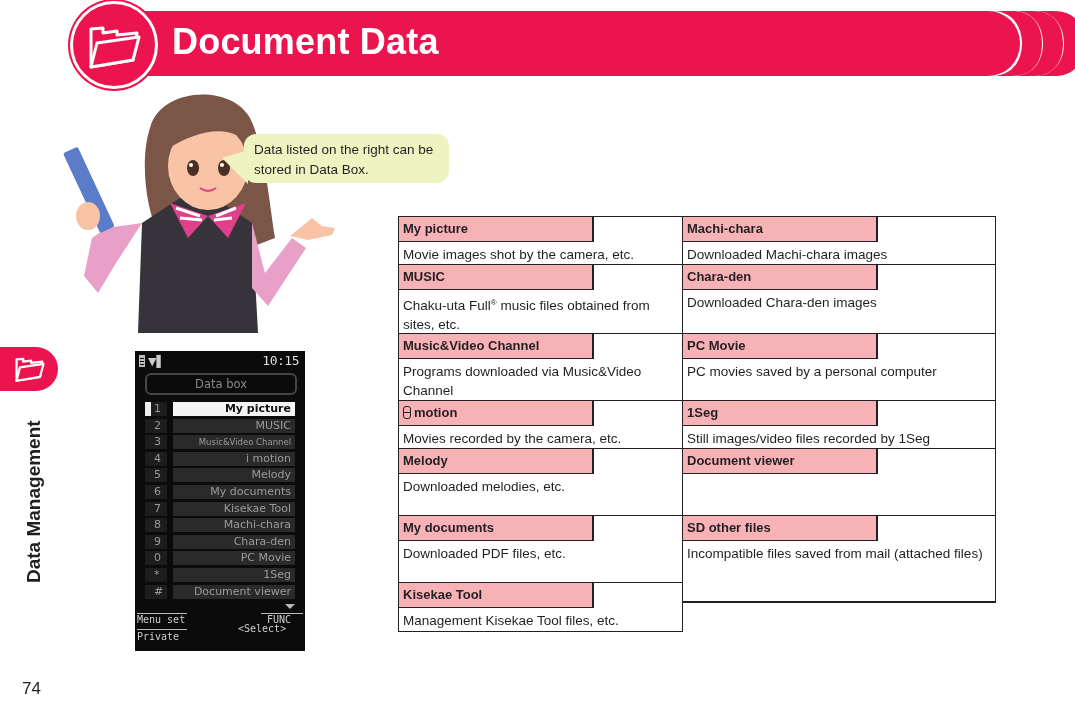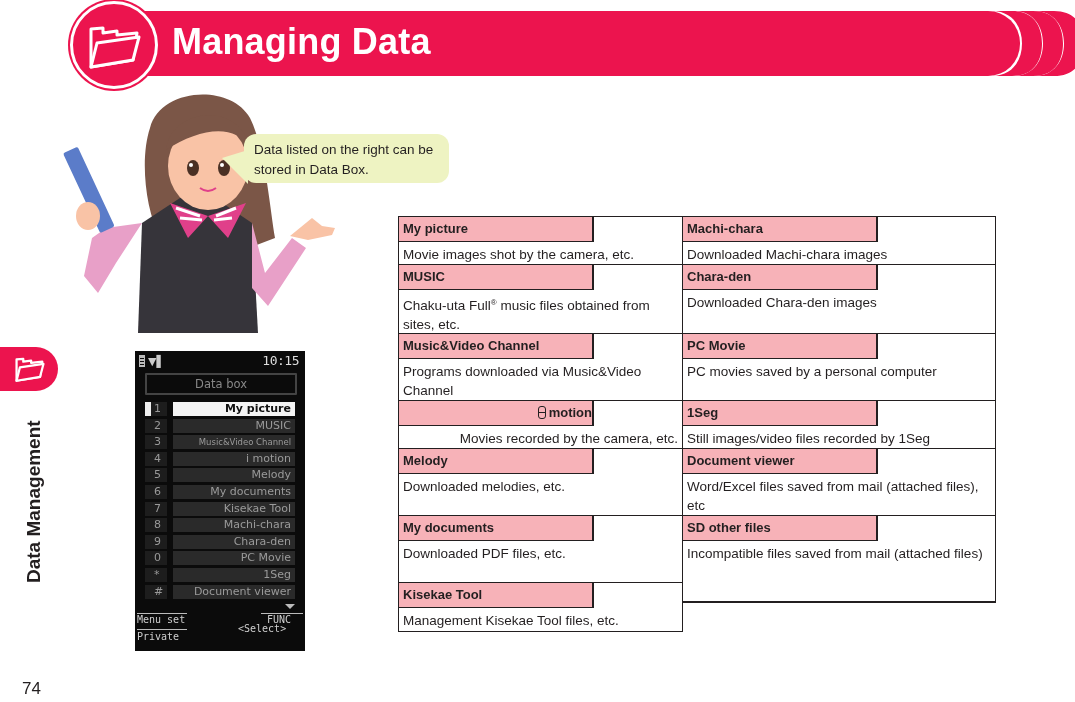--- a/index.html
+++ b/index.html
@@ -26,21 +26,21 @@
   
   .bubble { position: absolute; left: 244px; top: 134px; width: 205px; height: 49px; background: #eef3c2; border-radius: 12px; padding: 6px 0 0 10px; font-size: 13.5px; line-height: 20px; color: #231f20; }
   .bubble-tail { position: absolute; left: 222px; top: 150px; width: 0; height: 0; border-right: 26px solid #eef3c2; border-top: 8px solid transparent; border-bottom: 26px solid transparent; }
 
   
   .phone { position: absolute; left: 135px; top: 351px; width: 170px; height: 300px; background: #0b0b0b; font-family: "DejaVu Sans", sans-serif; color: #cfcfcf; }
   .ph-status { position: absolute; left: 4px; top: 2px; width: 162px; height: 16px; }
   .ph-bat { position: absolute; left: 0; top: 2px; width: 6px; height: 12px; border: 1px solid #bbb; background: repeating-linear-gradient(#bbb 0 2px, #0b0b0b 2px 3px); }
   .ph-signal { position: absolute; left: 9px; top: 2px; font-size: 11px; color: #ccc; }
   .ph-clock { position: absolute; right: 2px; top: 0; font-size: 13px; font-family: "DejaVu Sans Mono", monospace; color: #ddd; letter-spacing: -0.5px; }
-  .ph-title { position: absolute; left: 10px; top: 22px; width: 152px; height: 22px; border: 2px solid #444; border-radius: 1px; text-align: center; font-size: 11.5px; line-height: 18px; color: #888; }
+  .ph-title { position: absolute; left: 10px; top: 22px; width: 152px; height: 22px; border: 2px solid #444; border-radius: 6px; text-align: center; font-size: 11.5px; line-height: 18px; color: #888; }
   .ph-list { position: absolute; left: 10px; top: 50px; width: 152px; }
   .ph-row { position: relative; height: 16.6px; }
   .ph-num { position: absolute; left: 0; top: 1px; width: 22px; height: 14px; background: #1d1d1d; font-size: 11px; line-height: 14px; padding-left: 9px; color: #999; }
   .ph-num.sel::before { content: ""; position: absolute; left: 0; top: 0; width: 6px; height: 14px; background: #eeeeee; }
   .ph-item { position: absolute; left: 28px; right: 2px; top: 1px; height: 14px; background: #2a2a2a; font-size: 11px; line-height: 14px; text-align: right; padding-right: 4px; color: #9a9a9a; white-space: nowrap; overflow: hidden; }
   .ph-item.small { font-size: 8.5px; }
   .ph-item.sel { background: #f4f4f4; color: #111; font-weight: bold; }
   .ph-arrow { position: absolute; right: 10px; top: 253px; width: 0; height: 0; border-left: 5px solid transparent; border-right: 5px solid transparent; border-top: 5px solid #bbb; }
   .ph-soft { position: absolute; font-size: 10px; font-family: "DejaVu Sans Mono", monospace; color: #cfcfcf; white-space: nowrap; }
   .ph-line { position: absolute; height: 1px; background: #bbb; }
@@ -67,21 +67,21 @@
 <svg class="banner-chev" style="left:1034px" viewBox="0 0 56 65">
     <path d="M0 0 H20 C44 0 50 18 50 32.5 C50 47 44 65 20 65 H0 C20 65 30 50 30 32.5 C30 15 20 0 0 0 Z" fill="#ec144e"></path>
   </svg>
 
 <div class="title-circle">
   <svg width="56" height="50" viewBox="0 0 56 50">
     <path d="M4 8 L4 46 L46 39 L50 12 L30 14 L30 10 L16 12 L16 7 Z" fill="none" stroke="#ffffff" stroke-width="3" stroke-linejoin="round"></path>
     <path d="M4 46 L10 22 L52 16 L46 39 Z" fill="#ec144e" stroke="#ffffff" stroke-width="3" stroke-linejoin="round"></path>
   </svg>
 </div>
-<div class="banner-title">Managing Data</div>
+<div class="banner-title">Document Data</div>
 
 <div class="side-tab">
   <svg width="32" height="28" viewBox="0 0 56 50">
     <path d="M4 8 L4 46 L46 39 L50 12 L30 14 L30 10 L16 12 L16 7 Z" fill="none" stroke="#ffffff" stroke-width="4" stroke-linejoin="round"></path>
     <path d="M4 46 L10 22 L52 16 L46 39 Z" fill="#ec144e" stroke="#ffffff" stroke-width="4" stroke-linejoin="round"></path>
   </svg>
 </div>
 <div class="side-label">Data Management</div>
 
 <div class="page-number">74</div>
@@ -192,21 +192,21 @@
     <div class="desc">Movie images shot by the camera, etc.</div>
   </div>
   <div class="cell" style="left:0; top:48px; width:285px; height:70px;">
     <div class="hdr">MUSIC</div>
     <div class="desc"><span>Chaku-uta Full</span><sup>®</sup><span> music files obtained from sites, etc.</span></div>
   </div>
   <div class="cell" style="left:0; top:117px; width:285px; height:68px;">
     <div class="hdr">Music&amp;Video Channel</div>
     <div class="desc">Programs downloaded via Music&amp;Video Channel</div>
   </div>
-  <div class="cell" style="left:0; top:184px; width:285px; height:49px;text-align:right;">
+  <div class="cell" style="left:0; top:184px; width:285px; height:49px;">
     <div class="hdr"><span class="motion-glyph"></span><span>motion</span></div>
     <div class="desc">Movies recorded by the camera, etc.</div>
   </div>
   <div class="cell" style="left:0; top:232px; width:285px; height:68px;">
     <div class="hdr">Melody</div>
     <div class="desc">Downloaded melodies, etc.</div>
   </div>
   <div class="cell" style="left:0; top:299px; width:285px; height:68px;">
     <div class="hdr">My documents</div>
     <div class="desc">Downloaded PDF files, etc.</div>
@@ -227,19 +227,18 @@
   <div class="cell" style="left:284px; top:117px; width:314px; height:68px;">
     <div class="hdr">PC Movie</div>
     <div class="desc">PC movies saved by a personal computer</div>
   </div>
   <div class="cell" style="left:284px; top:184px; width:314px; height:49px;">
     <div class="hdr">1Seg</div>
     <div class="desc">Still images/video files recorded by 1Seg</div>
   </div>
   <div class="cell" style="left:284px; top:232px; width:314px; height:68px;">
     <div class="hdr">Document viewer</div>
-    <div class="desc">Word/Excel files saved from mail (attached files), etc</div>
   </div>
   <div class="cell" style="left:284px; top:299px; width:314px; height:88px; border-bottom-width:2px;">
     <div class="hdr">SD other files</div>
     <div class="desc">Incompatible files saved from mail (attached files)</div>
   </div>
 </div>
 
 </body></html>

